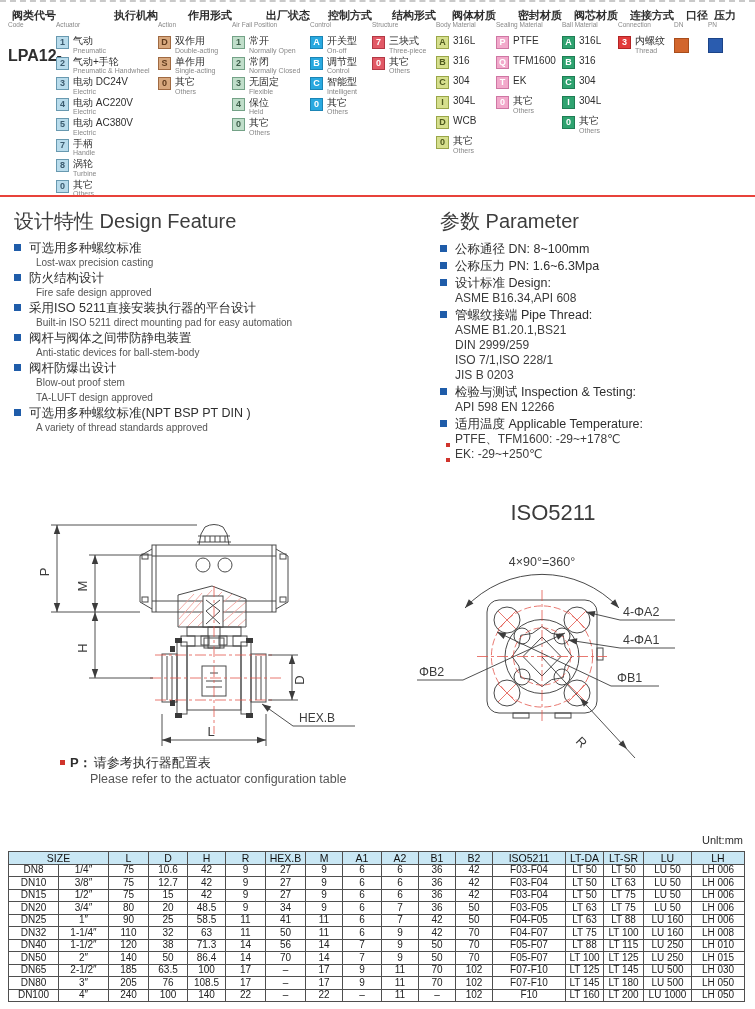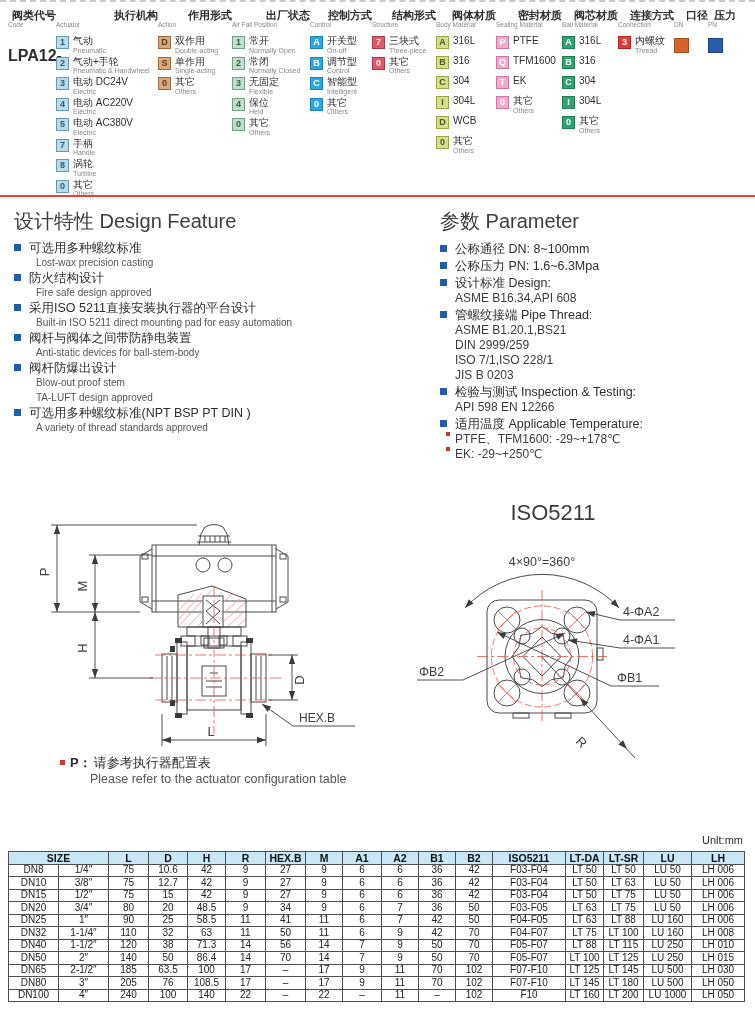--- a/index.html
+++ b/index.html
@@ -36,38 +36,38 @@
   .params{position:absolute;top:208px;left:440px;width:308px;}
   .section-title{font-size:20px;color:#3d3d3d;line-height:26px;margin-bottom:7px;}
   .feature-item{margin-bottom:1px;}
   .f-zh{display:flex;align-items:baseline;font-size:12.5px;line-height:15px;color:#2e2e2e;}
   .sq-bullet{flex:0 0 7px;width:7px;height:7px;background:var(--bullet-blue);
     margin-right:8px;position:relative;top:-1px;align-self:center;}
   .f-en{font-size:10px;line-height:14px;color:var(--ink-soft);margin-left:22px;}
   .p-item{margin-bottom:1px;}
   .p-main{display:flex;align-items:center;font-size:12.5px;line-height:16px;color:#2e2e2e;}
   .p-line{font-size:12px;line-height:15px;color:#3c3c3c;margin-left:15px;}
-  .p-redline{display:flex;align-items:flex-start;font-size:12px;line-height:15px;color:#3c3c3c;margin-left:6px;}
+  .p-redline{display:flex;align-items:flex-end;font-size:12px;line-height:15px;color:#3c3c3c;margin-left:6px;}
   .red-bullet{flex:0 0 4px;width:4px;height:4px;background:#d0342c;margin-right:5px;}
   
   .valve-svg{position:absolute;top:498px;left:15px;}
   .iso-svg{position:absolute;top:490px;left:405px;}
   .diag-note{position:absolute;top:754px;left:60px;}
   .note-zh{display:flex;align-items:center;font-size:13px;color:#2e2e2e;line-height:17px;}
   .note-zh .red-bullet{width:5px;height:5px;flex-basis:5px;}
   .note-marker{font-weight:bold;margin-right:2px;}
   .note-en{font-size:12.5px;color:var(--ink-soft);margin-left:30px;line-height:16px;text-align:right;}
   svg text{fill:#3c3c3c;font-family:"Liberation Sans","DejaVu Sans",sans-serif;}
   
   .unit-label{position:absolute;top:834px;right:12px;font-size:11px;color:#2e2e2e;}
   .spec-table-wrap{position:absolute;top:851px;left:8px;}
   table.spec{border-collapse:collapse;table-layout:fixed;}
   table.spec th,table.spec td{border:1px solid #4f4f4f;font-size:10px;line-height:10.5px;
     padding:0.5px 0;text-align:center;color:#222;overflow:hidden;white-space:nowrap;}
-  table.spec th{background:var(--table-header-bg);font-weight:bold;font-size:10.5px;color:#111;}
+  table.spec th{background:var(--table-header-bg);font-weight:normal;font-size:10.5px;color:#111;}
 </style>
 </head>
 <body>
 
 <div class="top-section">
   <div style="display:flex;width:100%;">
       <div class="sel-col" style="width: 48px;">
         <div class="sel-head">
           <div class="sel-head-zh">阀类代号</div>
           <div class="sel-head-en">Code</div>

